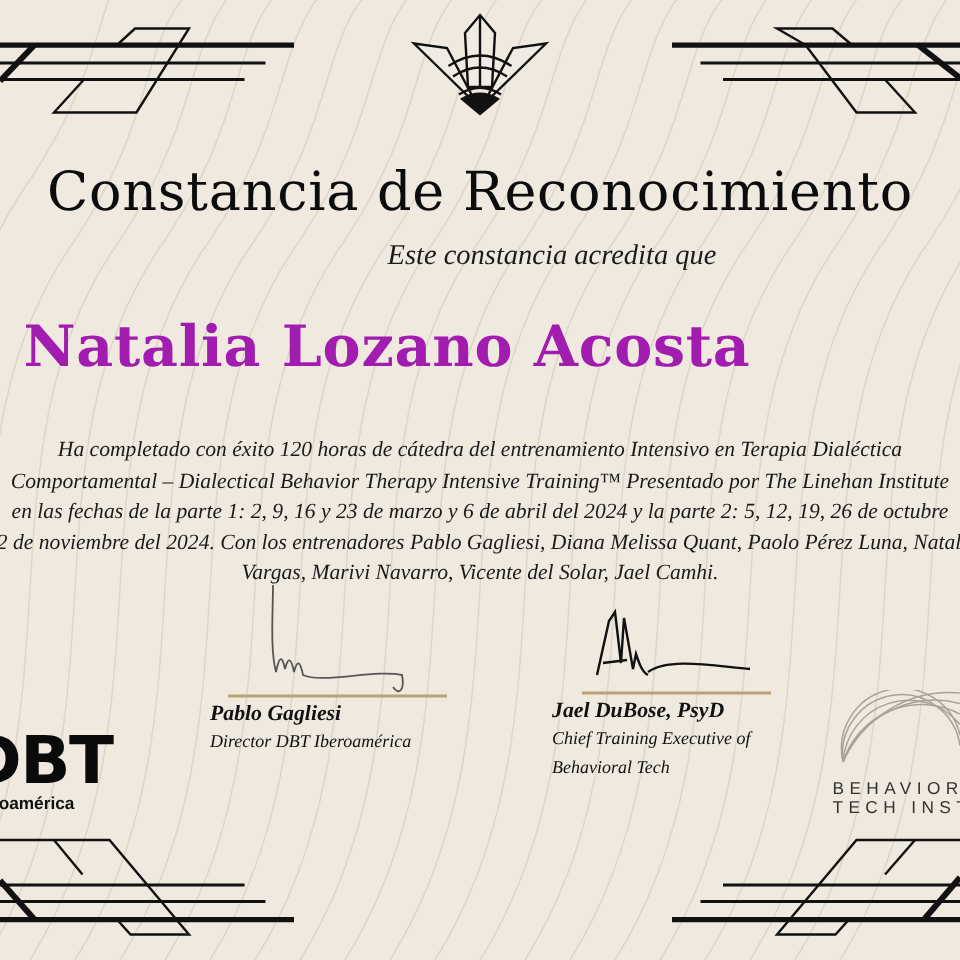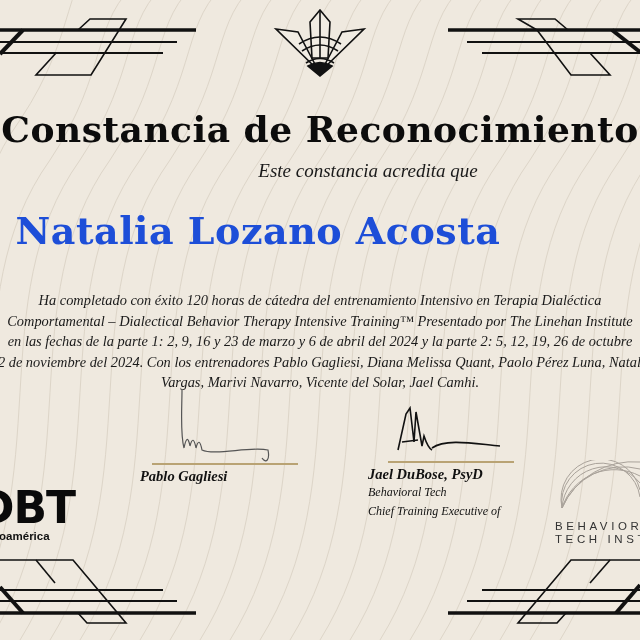--- a/index.html
+++ b/index.html
@@ -7,31 +7,31 @@
     width: 640px; height: 640px; overflow: hidden; position: relative;
     background: #efe9df;
     font-family: "Liberation Serif", serif;
     color: #111;
   }
   .bg-waves { position: absolute; inset: 0; z-index: 0; }
   .layer { position: absolute; z-index: 1; }
   .corner { position: absolute; z-index: 1; }
   .title {
     position: absolute; left: 0; width: 640px; top: 108px; text-align: center;
-    font-family: "DejaVu Serif", serif; font-weight: bold; font-size: 36px;
+    font-family: "DejaVu Serif", serif; font-weight: normal; font-size: 36px;
     letter-spacing: 0.5px; color: #0c0c0c; white-space: nowrap; z-index: 2;
   }
   .subtitle {
     position: absolute; left: 0; width: 640px; top: 160px; text-align: center;
     font-style: italic; font-size: 19px; color: #1a1a1a; z-index: 2; margin-left: 48px;
   }
   .recipient {
     position: absolute; left: 0; width: 516px; top: 208px; text-align: center;
     font-family: "DejaVu Serif", serif; font-weight: bold; font-size: 38px;
-    color: #1d4ed8; letter-spacing: 0.5px; z-index: 2;
+    color: #a21caf; letter-spacing: 0.5px; z-index: 2;
   }
   .body-text {
     position: absolute; left: -60px; width: 760px; top: 290px; text-align: center;
     font-style: italic; font-size: 14.4px; line-height: 20.5px; color: #1a1a1a; z-index: 2;
   }
   .body-text div { white-space: nowrap; }
   .sig-block { position: absolute; z-index: 2; }
   .sig-line { height: 2px; background: #b9a374; margin: 0 auto; }
   .sig-name { font-weight: bold; font-style: italic; font-size: 14.5px; margin-top: 3px; }
   .sig-title { font-style: italic; font-size: 12px; line-height: 19px; }
@@ -126,34 +126,35 @@
   <div>y 2 de noviembre del 2024. Con los entrenadores Pablo Gagliesi, Diana Melissa Quant, Paolo Pérez Luna, Natalia</div>
   <div>Vargas, Marivi Navarro, Vicente del Solar, Jael Camhi.</div>
 </div>
 
 <svg class="layer" style="left:170px;top:388px" width="110" height="80" viewBox="0 0 110 80">
   <path d="M12,2 C12,20 10,45 14,60 C16,50 18,48 20,58 C22,50 24,50 26,60 C28,52 30,52 32,62 C45,68 80,58 98,62 C100,72 96,76 92,70" fill="none" stroke="#555" stroke-width="1.2"></path>
 </svg>
 <div class="sig-block" style="left:140px;top:463px;width:170px;">
   <div class="sig-line" style="width:146px;"></div>
   <div class="sig-name">Pablo Gagliesi</div>
+  <div class="sig-title">Director DBT Iberoamérica</div>
 </div>
 
 <svg class="layer" style="left:396px;top:402px" width="110" height="60" viewBox="0 0 110 60">
   <g fill="none" stroke="#111" stroke-width="1.6">
     <path d="M2,48 L10,12 L14,6 L18,40 L20,10 L26,44 L28,34 C30,40 32,46 36,48"></path>
     <path d="M6,40 L22,38"></path>
     <path d="M36,46 C50,36 80,42 104,44"></path>
   </g>
 </svg>
 <div class="sig-block" style="left:368px;top:461px;width:166px;">
   <div class="sig-line" style="width:126px;"></div>
   <div class="sig-name">Jael DuBose, PsyD</div>
+  <div class="sig-title">Chief Training Executive of</div>
   <div class="sig-title">Behavioral Tech</div>
-  <div class="sig-title">Chief Training Executive of</div>
 </div>
 
 <div class="dbt-logo">
   <div class="dbt-mark">DBT</div>
   <div class="dbt-sub">Iberoamérica</div>
 </div>
 
 <svg class="layer" style="left:560px;top:460px" width="80" height="50" viewBox="0 0 80 50">
   <g fill="none" stroke="#a9a29a" stroke-width="1">
     <path d="M2,48 A78,78 0 0 1 80,2"></path>

